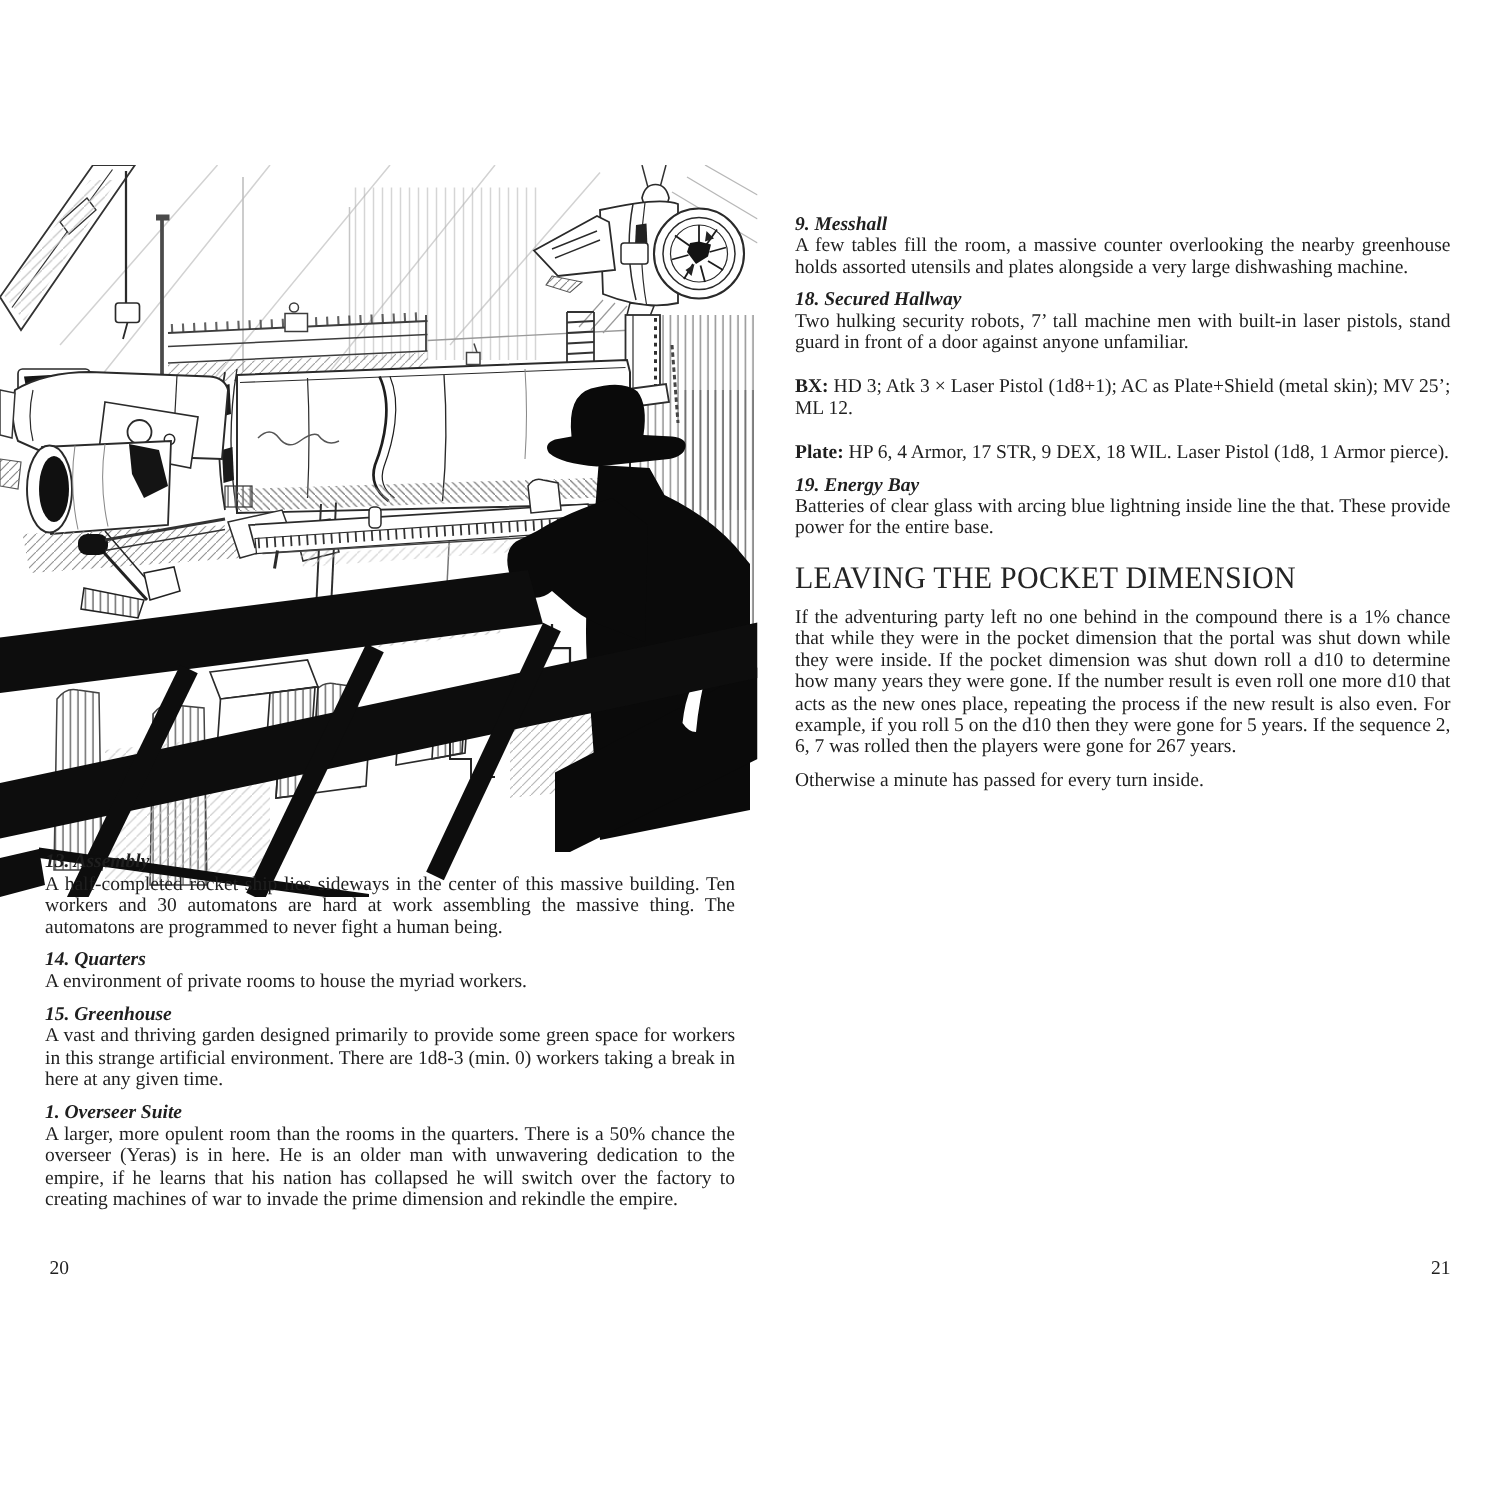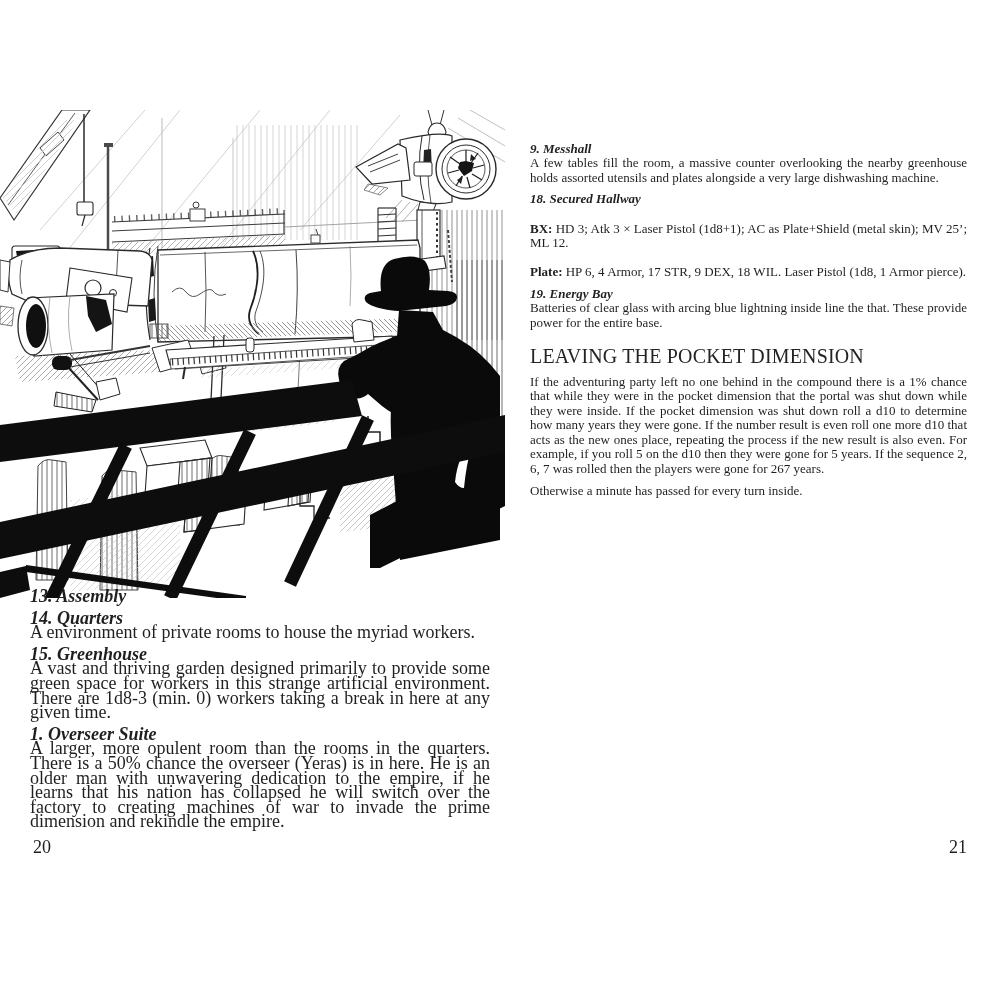--- a/index.html
+++ b/index.html
@@ -2,34 +2,34 @@
 <html><head>
 <meta charset="utf-8">
 <style>
   html,body{margin:0;padding:0;}
   body{
     width:1000px;height:1000px;position:relative;background:#ffffff;
     font-family:"Liberation Serif", serif;color:#1f1f1f;overflow:hidden;
   }
   .illustration{position:absolute;left:0;top:110px;width:505px;height:488px;}
   .col{position:absolute;text-align:justify;}
-  .col-left{left:30px;top:589px;width:460px;font-size:18px;line-height:14.6px;}
+  .col-left{left:30px;top:567px;width:460px;font-size:13px;line-height:14.6px;}
   .col-right{left:530px;top:142px;width:437px;font-size:13px;line-height:14.4px;}
   .section{margin:0 0 7px 0;}
   .room-heading{font-weight:bold;font-style:italic;}
   .section p{margin:0;}
   p.stat{margin-top:15px;}
   .b{font-weight:bold;}
   .main-heading{
     font-size:21px;font-weight:400;letter-spacing:0.2px;color:#242424;
     margin:13px 0 6px 0;white-space:nowrap;transform:scaleX(0.95);
     transform-origin:left center;line-height:26px;
   }
   .para{margin:0 0 8px 0;}
-  .pagenum{position:absolute;top:837px;font-size:18px;color:#1f1f1f;}
+  .pagenum{position:absolute;top:837px;font-size:13px;color:#1f1f1f;}
   .pagenum-left{left:33px;}
   .pagenum-right{left:930px;width:37px;text-align:right;}
 </style>
 </head>
 <body>
 
 <svg class="illustration" viewBox="0 0 505 488" xmlns="http://www.w3.org/2000/svg">
   <defs>
     <pattern id="dh" patternUnits="userSpaceOnUse" width="6" height="6">
         <path d="M0,6 L6,0" stroke="#8a8a8a" stroke-width="0.8"></path>
@@ -270,20 +270,21 @@
     <line x1="170" y1="488" x2="250" y2="322" stroke="#0d0d0d" stroke-width="13"></line>
     <line x1="290" y1="474" x2="368" y2="308" stroke="#0d0d0d" stroke-width="13"></line>
     <polygon points="26,455 246,486 246,492 26,462"></polygon>
     <polygon points="0,462 26,456 30,480 0,488"></polygon>
   </g>
 </svg>
 
 <div class="col col-left">
   <div class="section">
     <div class="room-heading">13. Assembly</div>
+    <p>A half-completed rocket ship lies sideways in the center of this massive building. Ten workers and 30 automatons are hard at work assembling the massive thing. The automatons are programmed to never fight a human being.</p>
   </div>
   <div class="section">
     <div class="room-heading">14. Quarters</div>
     <p>A environment of private rooms to house the myriad workers.</p>
   </div>
   <div class="section">
     <div class="room-heading">15. Greenhouse</div>
     <p>A vast and thriving garden designed primarily to provide some green space for workers in this strange artificial environment. There are 1d8-3 (min. 0) workers taking a break in here at any given time.</p>
   </div>
   <div class="section">
@@ -292,20 +293,21 @@
   </div>
 </div>
 
 <div class="col col-right">
   <div class="section">
     <div class="room-heading">9. Messhall</div>
     <p>A few tables fill the room, a massive counter overlooking the nearby greenhouse holds assorted utensils and plates alongside a very large dishwashing machine.</p>
   </div>
   <div class="section">
     <div class="room-heading">18. Secured Hallway</div>
+    <p>Two hulking security robots, 7’ tall machine men with built-in laser pistols, stand guard in front of a door against anyone unfamiliar.</p>
     <p class="stat"><span class="b">BX:</span><span> HD 3; Atk 3 × Laser Pistol (1d8+1); AC as Plate+Shield (metal skin); MV 25’; ML 12.</span></p>
     <p class="stat"><span class="b">Plate:</span><span> HP 6, 4 Armor, 17 STR, 9 DEX, 18 WIL. Laser Pistol (1d8, 1 Armor pierce).</span></p>
   </div>
   <div class="section">
     <div class="room-heading">19. Energy Bay</div>
     <p>Batteries of clear glass with arcing blue lightning inside line the that. These provide power for the entire base.</p>
   </div>
   <div class="main-heading">LEAVING THE POCKET DIMENSION</div>
   <p class="para">If the adventuring party left no one behind in the compound there is a 1% chance that while they were in the pocket dimension that the portal was shut down while they were inside. If the pocket dimension was shut down roll a d10 to determine how many years they were gone. If the number result is even roll one more d10 that acts as the new ones place, repeating the process if the new result is also even. For example, if you roll 5 on the d10 then they were gone for 5 years. If the sequence 2, 6, 7 was rolled then the players were gone for 267 years.</p>
   <p class="para">Otherwise a minute has passed for every turn inside.</p>

